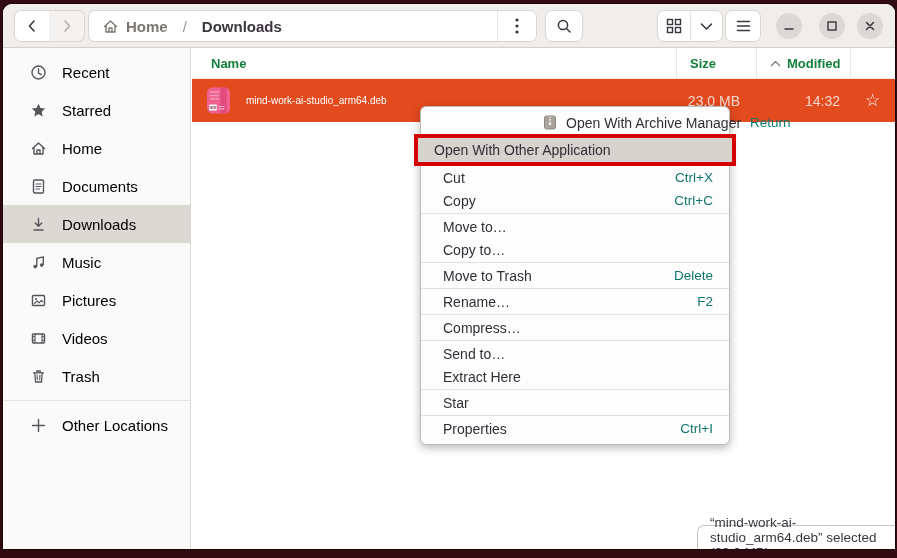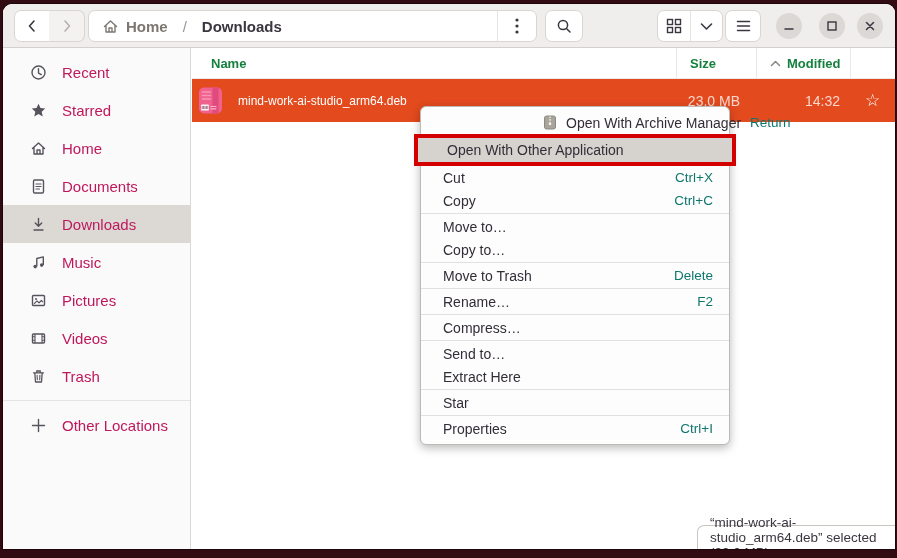--- a/index.html
+++ b/index.html
@@ -25,46 +25,46 @@
   .view-half{flex:1;height:100%;display:flex;align-items:center;justify-content:center;}
   .view-half + .view-half{border-left:1px solid #e6e3e0;}
   .btn-menu{left:722px;width:36px;}
   .win-ctl{position:absolute;top:9px;width:26px;height:26px;border-radius:50%;background:#dbd8d5;
            display:flex;align-items:center;justify-content:center;}
   .ctl-min{left:773px}.ctl-max{left:816px}.ctl-close{left:854px}
   
   .sidebar{position:absolute;left:0;top:44px;width:188px;bottom:0;background:#fbfafa;
            border-right:1px solid #dcd8d4;padding-top:5px;box-sizing:border-box;}
   .side-item{height:38px;display:flex;align-items:center;padding-left:27px;gap:15px;
-             font-size:15px;color:#be185d;}
+             font-size:15px;color:#000000;}
   .side-item.selected{background:#dcd8d4;}
   .side-sep{height:1px;background:#e6e3e0;margin:5px 0 5px 0;}
   
   .main{position:absolute;left:189px;top:44px;right:0;bottom:0;background:#fff;}
   .cols{display:grid;grid-template-columns:484px 80px 94px 1fr;}
   .list-header{height:30px;border-bottom:1px solid #eceae8;align-items:stretch;}
   .hcell{display:flex;align-items:center;font-size:13px;font-weight:bold;color:#15803d;padding-left:19px;box-sizing:border-box;}
   .hcell + .hcell{border-left:1px solid #eae8e6;padding-left:13px;gap:6px;}
   .file-row{height:43px;background:var(--accent-orange,#e34a1e);color:#fff;align-items:center;}
   .fcell{display:flex;align-items:center;box-sizing:border-box;}
-  .cell-name{padding-left:4px;gap:13px;font-size:12px;}
+  .cell-name{padding-left:12px;gap:13px;font-size:10px;}
   .cell-size,.cell-mod{justify-content:flex-end;padding-right:16px;color:rgba(255,255,255,.78);font-size:14px;}
   .cell-mod{padding-right:10px;}
   .cell-star{justify-content:center;font-size:17px;color:#fff;}
   
   .context-menu{position:absolute;left:420px;top:106px;width:310px;background:#fefdfd;
                 border:1px solid #bdb9b5;border-radius:6px;box-shadow:0 3px 10px rgba(0,0,0,.28);
                 padding:4px 0;box-sizing:border-box;z-index:20;}
   .mi{height:23px;display:flex;align-items:center;padding:0 16px 0 22px;font-size:14px;color:#322d37;}
   .mi-label{white-space:nowrap;}
   .mi-shortcut{margin-left:auto;color:#0f766e;font-size:13.5px;}
   .mi-first{padding-left:122px;gap:9px;align-items:center;}
   .menu-sep{height:1px;background:#e3e1df;margin:1px 0;}
   .annotation{border:4px solid var(--annotation-red,#d40000);margin:0 -7px 0 -7px;background:var(--selection-gray,#d6d2ce);}
-  .annotation .mi{background:var(--selection-gray,#d6d2ce);padding-left:29px;height:24px;}
+  .annotation .mi{background:var(--selection-gray,#d6d2ce);padding-left:16px;height:24px;}
   
   .status-pill{position:absolute;left:505px;right:0;bottom:0;height:24px;background:#fff;
                border:1px solid #c9c5c1;border-right:none;border-bottom:none;border-radius:7px 0 0 0;
                display:flex;align-items:center;padding:0 12px;font-size:13.5px;color:#3a353f;box-sizing:border-box;}
   svg{display:block;}
 </style>
 </head>
 <body>
 
 <div class="screen">

